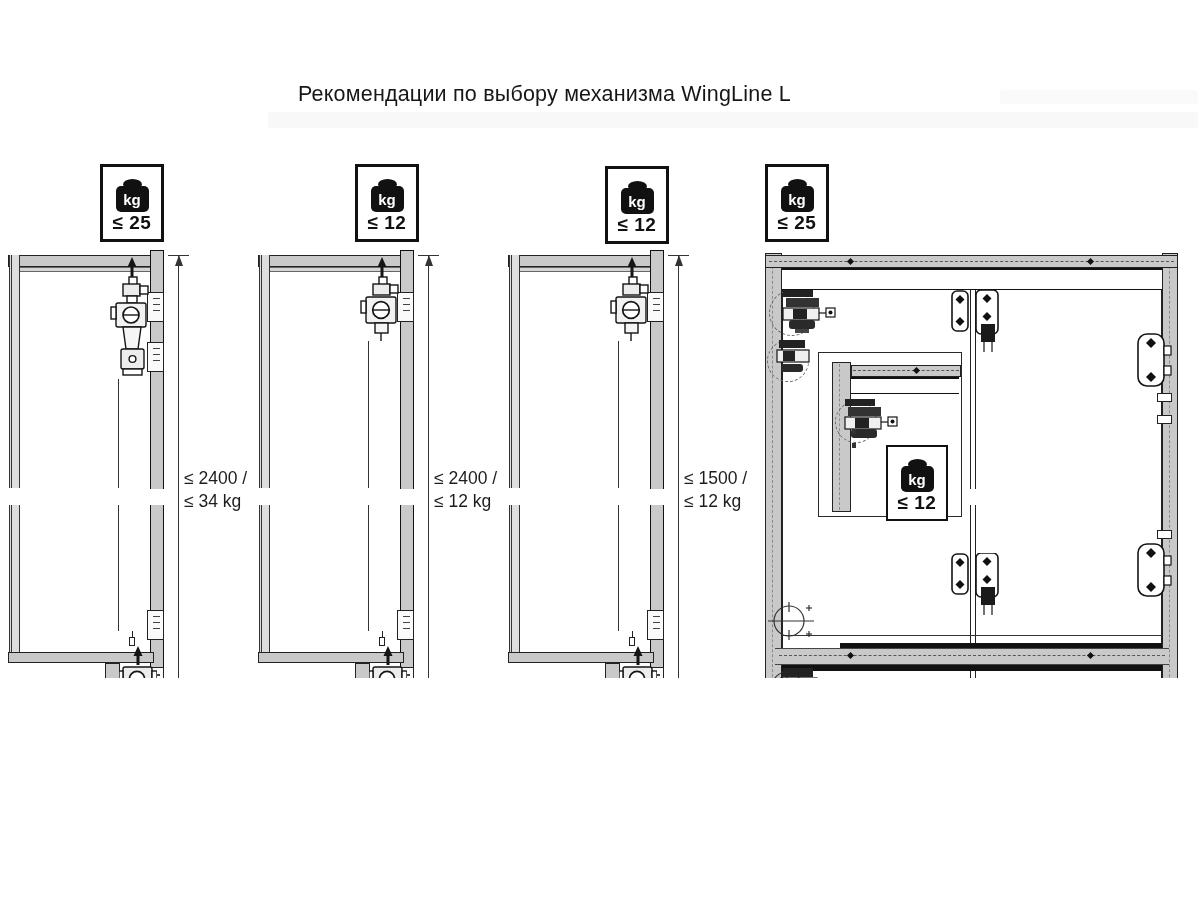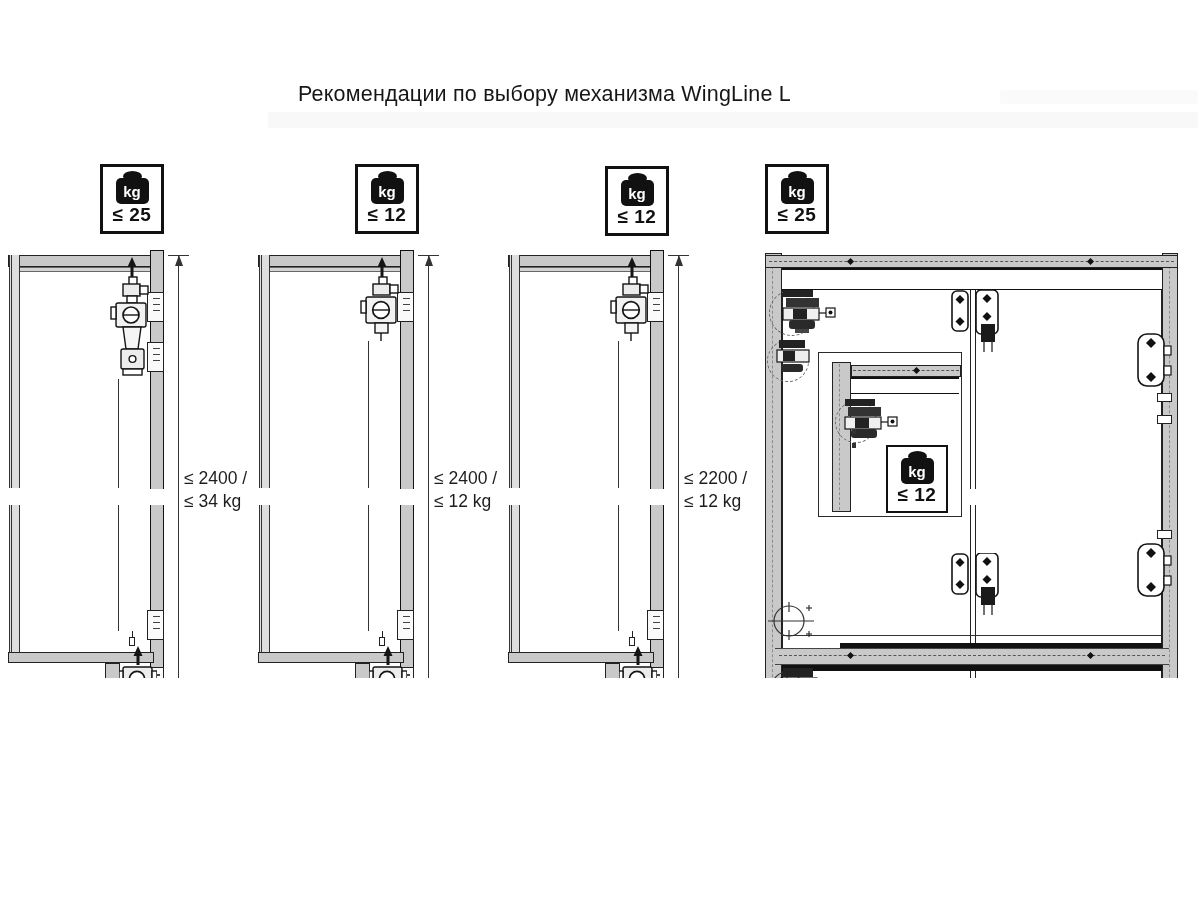--- a/index.html
+++ b/index.html
@@ -24,21 +24,21 @@
   .arr-down{border-top:11px solid #333;}
   .dimtext{font-size:17.5px;line-height:1.32;color:#1d1d1d;white-space:nowrap;}
   .plate{background:#fafafa;border:1.5px solid #222;box-sizing:border-box;
          background-image:repeating-linear-gradient(to bottom,#444 0 1.5px,transparent 1.5px 6px);
          background-size:7px 62%;background-repeat:no-repeat;background-position:60% 50%;}
   .miniplate{background:#fff;border:1.2px solid #222;box-sizing:border-box;}
   .pin{width:6px;height:9px;border:1.3px solid #222;background:#fff;box-sizing:border-box;}
   .stem{width:0;height:7px;border-left:1.3px solid #222;}
   
   .badge{width:58px;height:60px;border:3px solid #111;background:#fff;display:flex;flex-direction:column;
-         align-items:center;padding-top:4px;box-sizing:content-box;}
+         align-items:center;padding-top:12px;box-sizing:content-box;}
   .knob{width:19px;height:9px;background:#111;border-radius:50% 50% 45% 45%/60% 60% 40% 40%;margin-bottom:-2px;}
   .kgbody{width:33px;height:26px;background:#111;border-radius:5px;color:#fff;font-weight:bold;font-size:15px;
           display:flex;align-items:center;justify-content:center;}
   .blim{font-size:19px;font-weight:600;color:#111;letter-spacing:0.5px;line-height:1.1;margin-top:1px;}
   
   .dashv{width:0;border-left:1.6px dashed #8a8a8a;}
   .cline{height:0;border-top:1.4px dashed #555;}
   .dia{width:5px;height:5px;background:#111;transform:rotate(45deg);}
   .doorpane{background:#fff;border:1.5px solid #222;box-sizing:border-box;}
   .dcirc{border:1.3px dashed #666;border-radius:50%;box-sizing:border-box;}
@@ -236,21 +236,21 @@
         <line x1="13" y1="53" x2="13" y2="59"></line>
           <line x1="24" y1="53" x2="24" y2="59"></line>
       </g>
     </svg>
     <div class="abs dimline" style="left:170px;top:255px;height:450px;"></div>
     <div class="abs arr arr-up" style="left:166.5px;top:255px;"></div>
     <div class="abs arr arr-down" style="left:166.5px;top:694px;"></div>
     <div class="abs dimtick" style="left:160px;top:255px;"></div>
     <div class="abs dimtick" style="left:160px;top:704px;"></div>
     <div class="abs dimtext" style="left:176px;top:467px;">
-      <div>≤ 2200 /</div>
+      <div>≤ 1500 /</div>
       <div>≤ 12 kg</div>
     </div>
   </div>
 
   <div class="panel" style="left:765px;width:435px;">
 
     <div class="abs" style="left:0;top:253px;width:17px;height:467px;background:#c9c9c9;border:1.5px solid #222;box-sizing:border-box;"></div>
     <div class="abs dashv" style="left:7px;top:256px;height:461px;"></div>
     <div class="abs" style="left:397px;top:253px;width:16px;height:467px;background:#c9c9c9;border:1.5px solid #222;box-sizing:border-box;"></div>
     <div class="abs dashv" style="left:404px;top:256px;height:461px;"></div>

